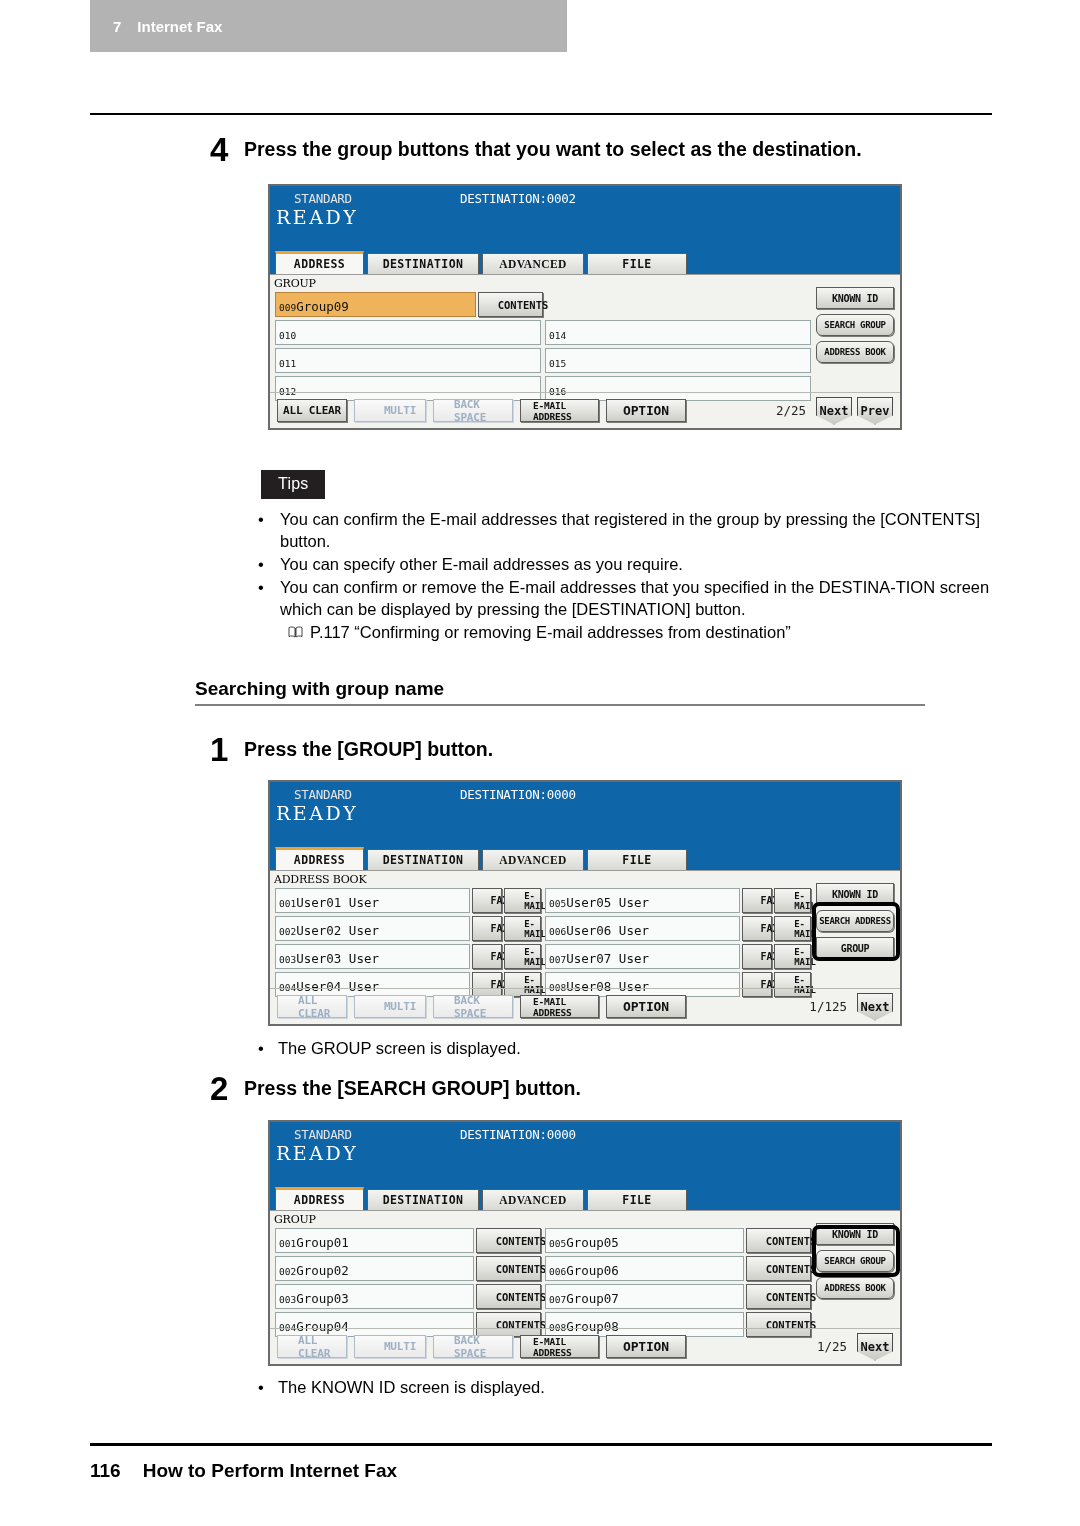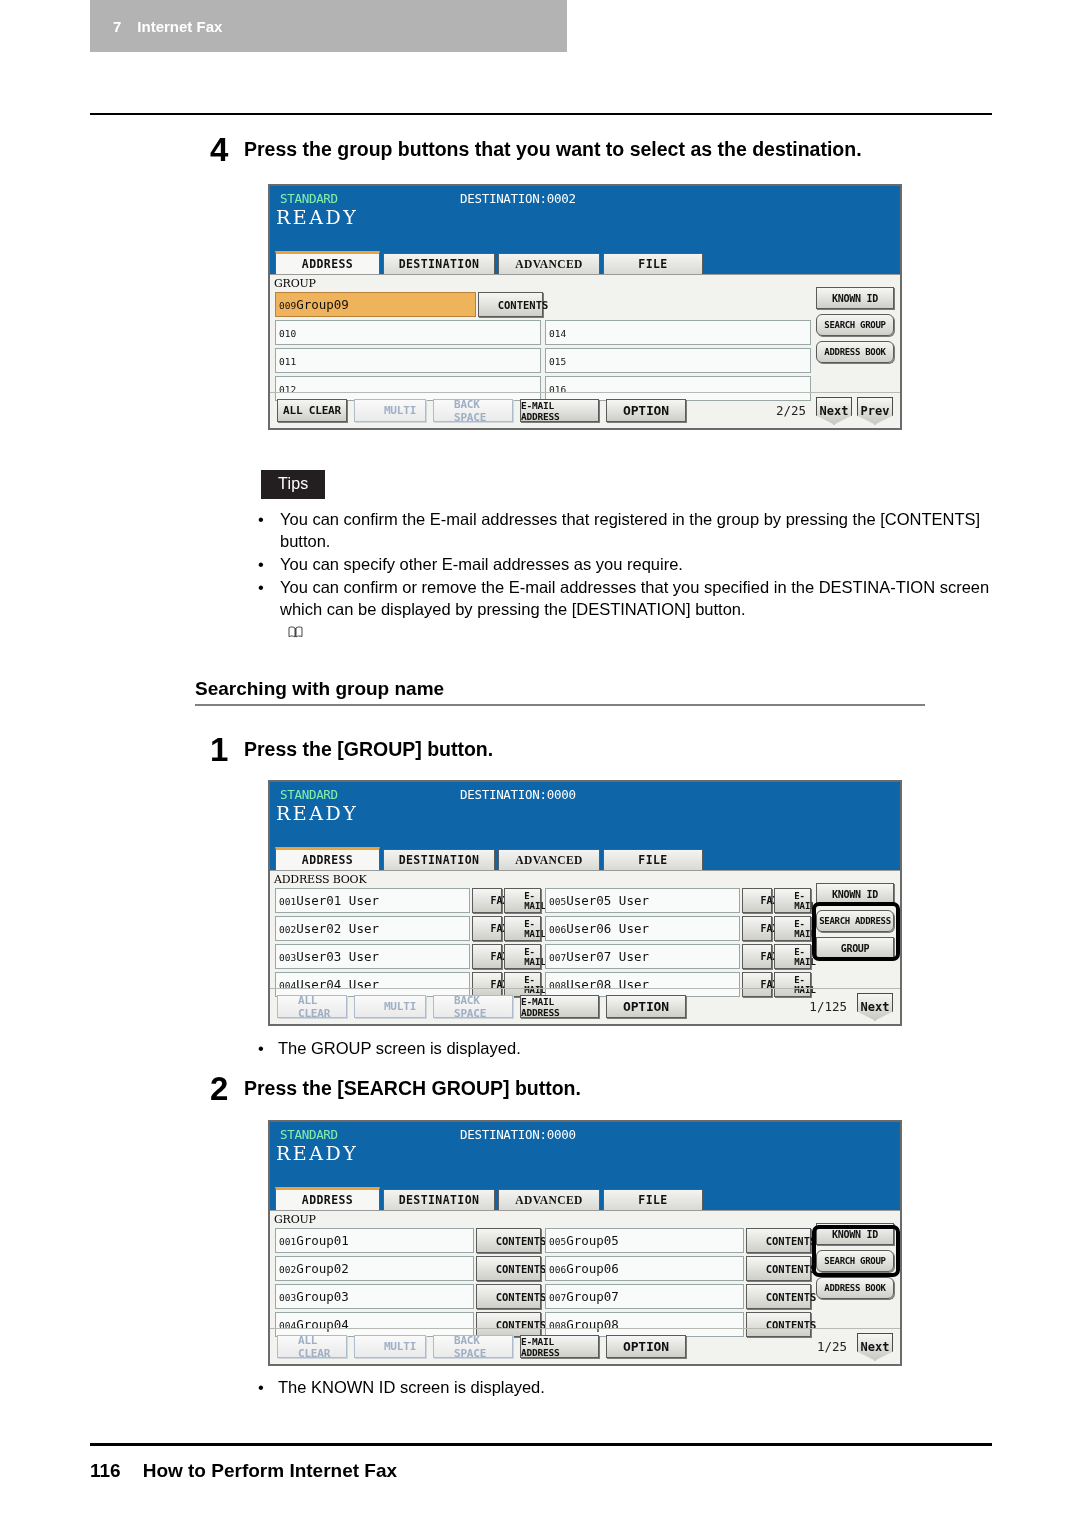--- a/index.html
+++ b/index.html
@@ -64,22 +64,22 @@
     position:absolute;
     width:634px; height:246px;
     border:2px solid #6b6b6b;
     background:#e9e9e6;
     font-family:"DejaVu Sans Mono", monospace;
   }
   .lcd-top{
     background:#0e66a8; height:66px; position:relative;
   }
   .lcd-top .l-standard{
-    position:absolute; left:10px; top:5px;
-    color:#86efac; font-size:12.5px; letter-spacing:-.3px;
+    position:absolute; left:24px; top:5px;
+    color:#e5e5e5; font-size:12.5px; letter-spacing:-.3px;
   }
   .lcd-top .l-dest{
     position:absolute; left:190px; top:5px;
     color:#fff; font-size:12.5px; letter-spacing:-.3px;
   }
   .lcd-top .l-ready{
     position:absolute; left:6px; top:20px;
     color:#fff; font-size:19px; letter-spacing:2.5px;
     font-family:"DejaVu Serif", serif;
   }
@@ -93,21 +93,21 @@
   .tab{
     height:21px; margin-right:3px;
     border:1px solid #5b5b5b;
     border-bottom:none;
     background:linear-gradient(#f4f4f2,#d9d9d4);
     font-size:11.5px; font-weight:bold;
     display:flex; align-items:center; justify-content:center;
     letter-spacing:.4px;
     color:#111;
   }
-  .tab.w1{ width:105px; }
+  .tab.w1{ width:89px; }
   .tab.w2{ width:112px; }
   .tab.w3{ width:102px;font-family:Liberation Serif, serif; }
   .tab.w4{ width:100px; }
   .tab.active{
     background:#f7f7f5;
     border-top:3px solid #e8a33d;
     height:23px;
   }
 
   .lcd-body{
@@ -126,21 +126,21 @@
   }
   .erow{
     display:flex; height:25px; margin-bottom:3px;
   }
   .ecol{
     display:flex; width:268px; margin-right:4px;
   }
   .ename{
     flex:1; border:1px solid #9aa7a7;
     background:#f9fbfb;
-    font-size:12.5px; line-height:23px; padding-left:3px;
+    font-size:12.5px; line-height:28px; padding-left:3px;
     color:#111; overflow:hidden; white-space:nowrap;
     font-family:"DejaVu Sans Mono", monospace;
   }
   .ename .idx{ font-size:9.5px; }
   .ename.sel{ background:#efb35c; border-color:#b8823a; }
   .minibtn{
     border:1px solid #5b5b5b;
     background:linear-gradient(#f6f6f4,#cfcfc9);
     font-size:10.5px; font-weight:bold;
     display:flex; align-items:center; justify-content:center;
@@ -178,21 +178,21 @@
     background:linear-gradient(#f6f6f4,#cfcfc9);
     box-shadow:1px 1px 0 #7b7b78;
     font-size:11px; font-weight:bold;
     display:flex; align-items:center; justify-content:center;
     color:#111; letter-spacing:-.2px;
   }
   .fbtn.dim{ color:#9fb0c4; border-color:#adbccd; background:linear-gradient(#fafafa,#eaeaea); box-shadow:1px 1px 0 #cfd6dd;padding-left:20px;}
   .fb-allclear{ width:70px; }
   .fb-multi{ width:72px; }
   .fb-backspace{ width:80px; }
-  .fb-email{ width:79px; font-size:9.5px; }
+  .fb-email{ width:79px; font-size:9.5px;padding-left:12px; }
   .fb-option{ width:80px; font-size:13px; }
   .pagenum{
     font-size:12.5px; font-family:"DejaVu Sans Mono", monospace;
     margin-left:auto; margin-right:10px; color:#222;
   }
   .navbtn{
     width:36px; height:28px; margin-right:5px;
     background:linear-gradient(#f6f6f4,#c8c8c2);
     border:1px solid #4a4a4a;
     font-size:12px; font-weight:bold;
@@ -349,20 +349,21 @@
     <span class="body">You can confirm or remove the E-mail addresses that you specified in the DESTINA-TION screen which can be displayed by pressing the [DESTINATION] button.</span>
   </div>
   <div class="ref-line">
     <span class="book-icon">
       <svg width="15" height="12" viewBox="0 0 15 12" xmlns="http://www.w3.org/2000/svg">
         <path d="M1 1.6 C3 0.6 5.5 0.8 7 2 L7 11 C5.5 9.8 3 9.6 1 10.6 Z" fill="none" stroke="#444" stroke-width="1"></path>
         <path d="M14 1.6 C12 0.6 9.5 0.8 8 2 L8 11 C9.5 9.8 12 9.6 14 10.6 Z" fill="none" stroke="#444" stroke-width="1"></path>
         <line x1="7.5" y1="2" x2="7.5" y2="11" stroke="#444" stroke-width="1"></line>
       </svg>
     </span>
+    <span>P.117 “Confirming or removing E-mail addresses from destination”</span>
   </div>
 </div>
 
 <div class="section-head">
   <div class="sh-text">Searching with group name</div>
   <div class="sh-rule"></div>
 </div>
 
 <div class="step" style="left:210px; top:733px;">
   <span class="num">1</span>

